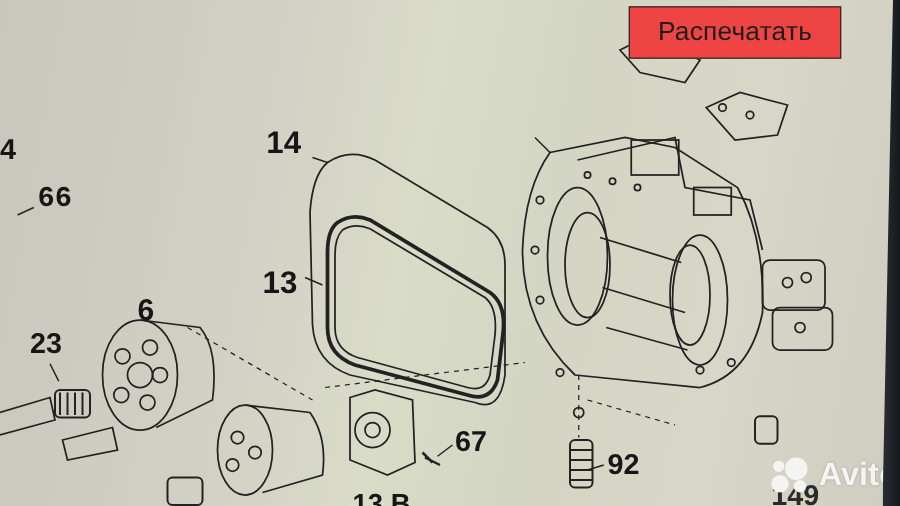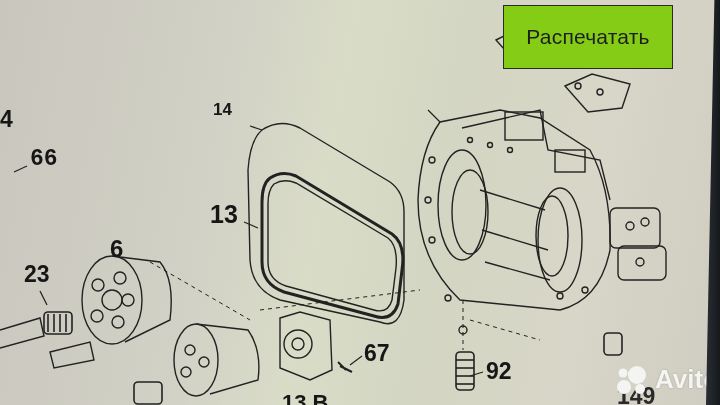--- a/index.html
+++ b/index.html
@@ -3,27 +3,27 @@
 <meta charset="utf-8">
 <style>
   html,body{margin:0;padding:0;}
   body{width:720px;height:405px;overflow:hidden;position:relative;
        background:linear-gradient(100deg,#c9c7bd 0%,#d2d1c6 30%,#d9dcc7 45%,#d3d6c2 60%,#d8d6c8 80%,#cfccc1 100%);
        font-family:"Liberation Sans",sans-serif;}
   .screen{position:absolute;left:0;top:0;width:720px;height:405px;}
   .bezel{position:absolute;right:0;top:0;width:14px;height:405px;
          background:linear-gradient(90deg,#2a2e33,#15181b);
          clip-path:polygon(60% 0,100% 0,100% 100%,0 100%);}
-  .print-btn{position:absolute;left:503px;top:5px;width:170px;height:64px;
-             border:1.5px solid #2b2b2b;background:#84cc16;box-sizing:border-box;
+  .print-btn{position:absolute;left:503px;top:5px;width:170px;height:42px;
+             border:1.5px solid #2b2b2b;background:#ef4444;box-sizing:border-box;
              font-size:21px;color:#1e1e1e;display:flex;align-items:center;justify-content:center;
              cursor:pointer;letter-spacing:0.2px;}
   .label{position:absolute;font-weight:bold;color:#161616;font-family:"Liberation Sans",sans-serif;}
-  .l14{left:213px;top:100px;font-size:17px;text-align:right;}
-  .l13{left:210px;top:200px;font-size:25px;}
+  .l14{left:213px;top:100px;font-size:25px;text-align:right;}
+  .l13{left:210px;top:212px;font-size:25px;}
   .l120{left:403px;top:80px;font-size:26px;}
   .l6{left:110px;top:235px;font-size:24px;}
   .l23{left:24px;top:261px;font-size:23px;}
   .l67{left:364px;top:340px;font-size:23px;}
   .l92{left:486px;top:358px;font-size:23px;}
   .l66{left:30px;top:146px;font-size:23px;font-family:Liberation Mono, monospace;}
   .l4{left:0px;top:106px;font-size:23px;}
   .l13b{left:282px;top:390px;font-size:22px;}
   .l149{left:617px;top:383px;font-size:23px;color:#2a2a2a;}
   .drawing{position:absolute;left:0;top:0;}

